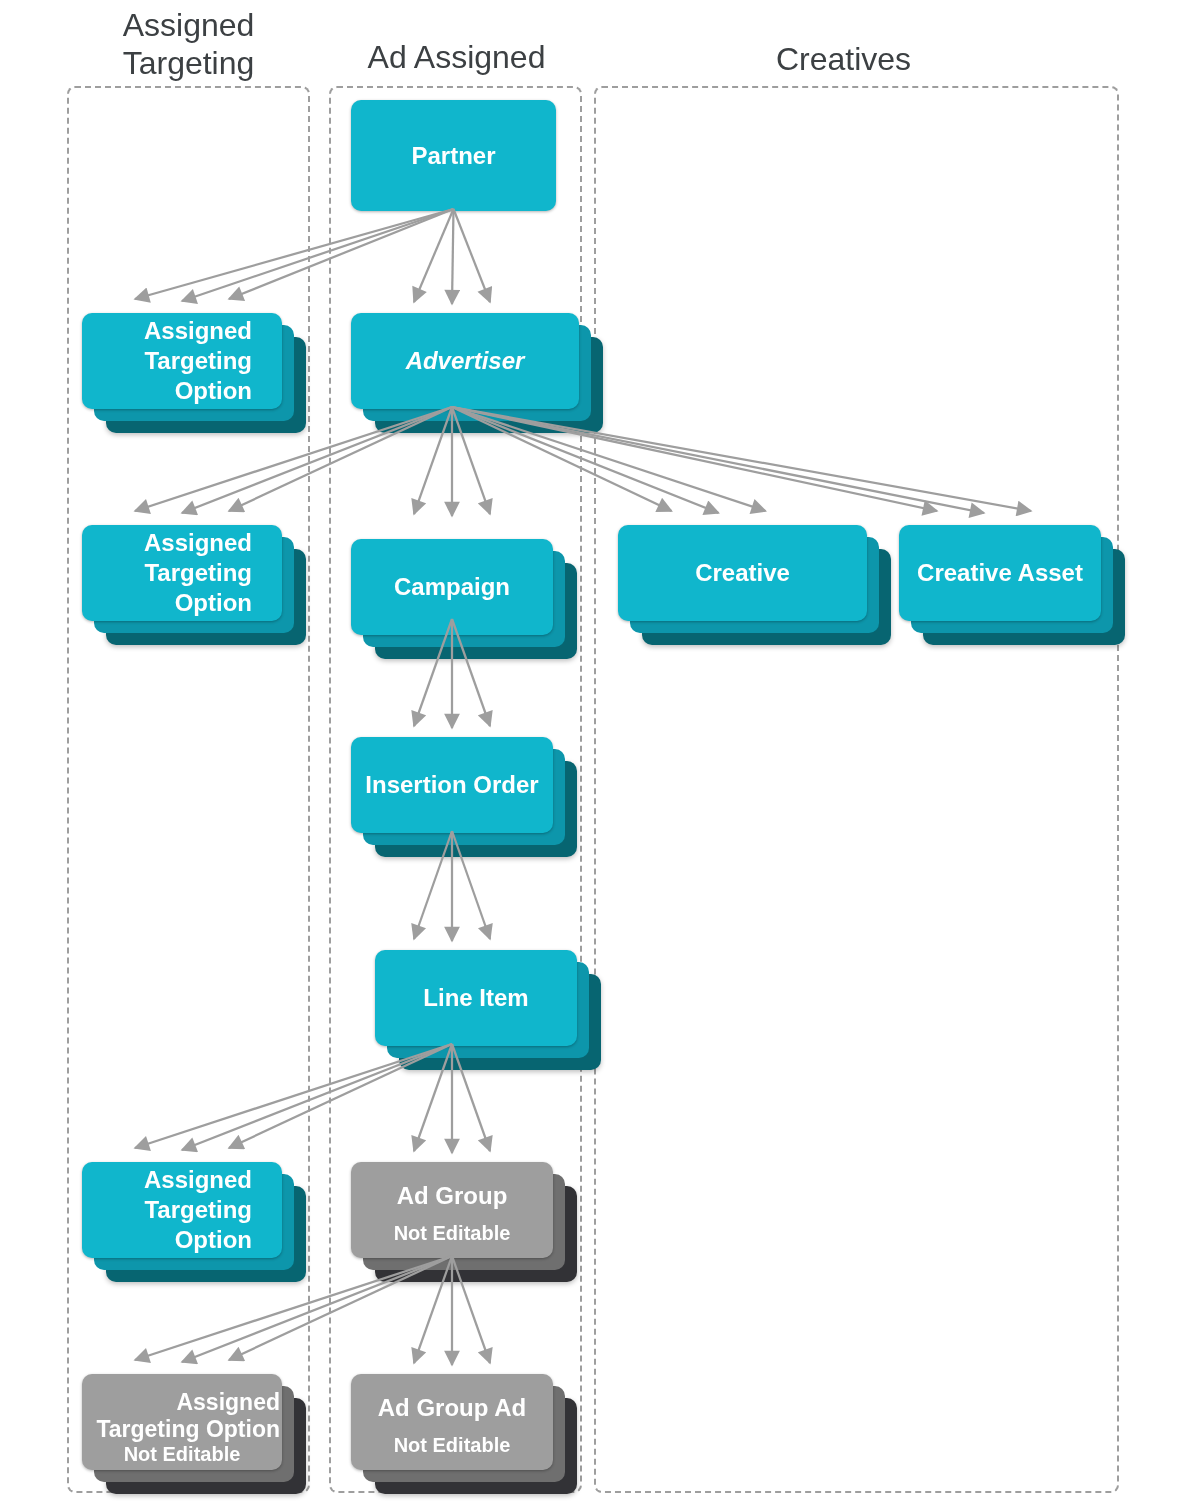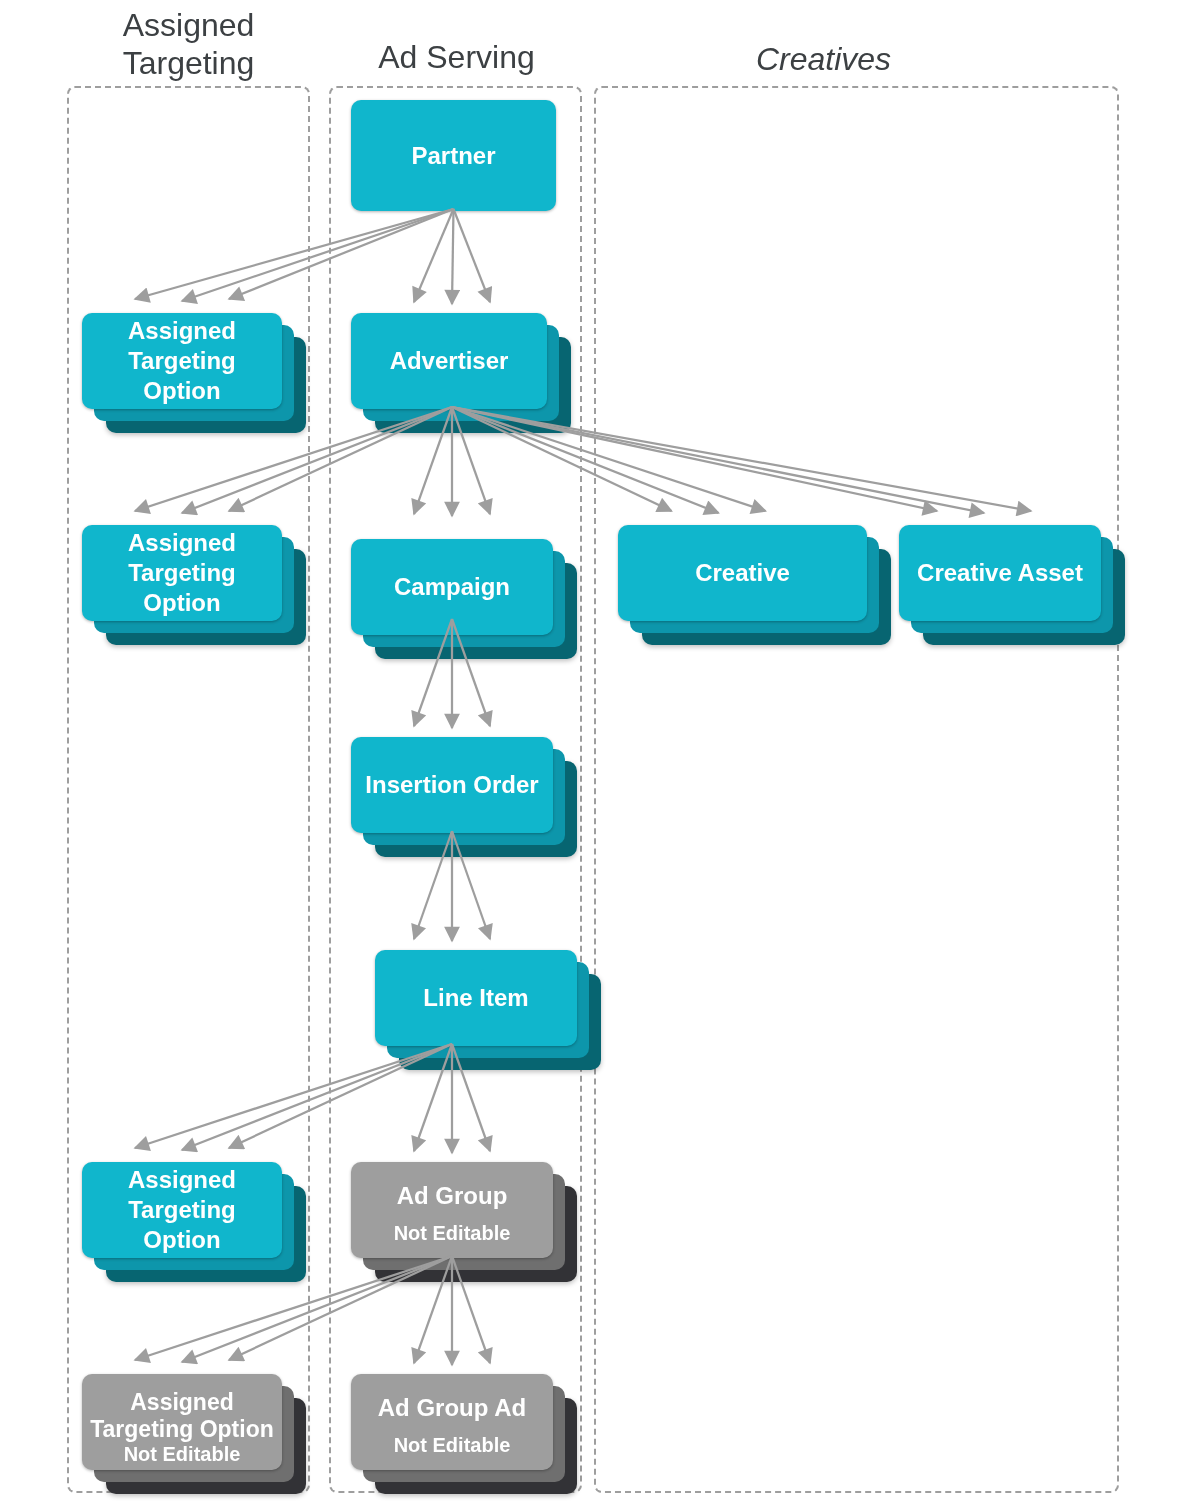--- a/index.html
+++ b/index.html
@@ -10,47 +10,47 @@
   .column{position:absolute;border:2px dashed #9e9e9e;border-radius:8px;}
   .col-left{left:67px;top:86px;width:239px;height:1403px;}
   .col-mid{left:329px;top:86px;width:249px;height:1403px;}
   .col-right{left:594px;top:86px;width:521px;height:1403px;}
 
   
   .col-header{position:absolute;color:#3c4043;font-size:32px;line-height:38px;
               text-align:center;font-weight:400;}
   .hdr-left{left:67px;top:6px;width:243px;}
   .hdr-mid{left:331px;top:38px;width:251px;}
-  .hdr-right{left:562px;top:40px;width:523px;font-style:italic;}
+  .hdr-right{left:582px;top:40px;width:523px;}
 
   
   .node{position:absolute;}
   .layer{position:absolute;inset:0;border-radius:10px;}
   .l3{transform:translate(24px,24px);box-shadow:0 2px 5px rgba(0,0,0,.25);}
   .l2{transform:translate(12px,12px);}
   .front{position:absolute;inset:0;border-radius:10px;display:flex;flex-direction:column;
          align-items:center;justify-content:center;box-shadow:0 1px 3px rgba(0,0,0,.3);}
   .cyan .front{background:#10b6cc;}
   .cyan .l2{background:#0d96ab;}
   .cyan .l3{background:#076571;}
   .gray .front{background:#9e9e9e;}
   .gray .l2{background:#6f6f6f;}
   .gray .l3{background:#323236;}
 
-  .label{color:#ffffff;font-weight:bold;font-size:24px;line-height:30px;text-align:center;}
+  .label{color:#ffffff;font-weight:bold;font-size:24px;line-height:30px;text-align:right;}
   .sublabel{color:#ffffff;font-weight:bold;font-size:20px;text-align:center;margin-top:auto;}
   .has-sub .front{justify-content:flex-start;padding:15px 0 13px 0;box-sizing:border-box;}
   .has-sub .label{margin-top:4px;}
   .narrow-label .label{width:140px;}      
   .ato-gray .label{width:196px;font-size:23px;line-height:27px;margin-top:0;}
 
   
   .pos-partner{left:351px;top:100px;width:205px;height:111px;}
   .pos-ato-partner{left:82px;top:313px;width:200px;height:96px;}
-  .pos-advertiser{left:351px;top:313px;width:196px;height:96px;}
+  .pos-advertiser{left:351px;top:313px;width:228px;height:96px;font-style:italic;}
   .pos-ato-advertiser{left:82px;top:525px;width:200px;height:96px;}
   .pos-campaign{left:351px;top:525px;width:202px;height:96px;margin-top:14px;}
   .pos-creative{left:618px;top:525px;width:201px;height:96px;padding-left:48px;}
   .pos-creative-asset{left:883px;top:525px;width:202px;height:96px;margin-left:16px;}
   .pos-insertion-order{left:351px;top:737px;width:202px;height:96px;}
   .pos-line-item{left:351px;top:950px;width:202px;height:96px;margin-left:24px;}
   .pos-ato-line-item{left:82px;top:1162px;width:200px;height:96px;}
   .pos-ad-group{left:351px;top:1162px;width:202px;height:96px;}
   .pos-ato-ad-group{left:82px;top:1374px;width:200px;height:96px;}
   .pos-ad-group-ad{left:351px;top:1374px;width:202px;height:96px;}
@@ -58,21 +58,21 @@
   
   #edges{position:absolute;left:0;top:0;pointer-events:none;}
   #edges line{stroke:#9e9e9e;stroke-width:2.25;}
 </style>
 </head>
 <body>
 
 <div id="stage">
 
   <div class="col-header hdr-left">Assigned Targeting</div>
-  <div class="col-header hdr-mid">Ad Serving</div>
+  <div class="col-header hdr-mid">Ad Assigned</div>
   <div class="col-header hdr-right">Creatives</div>
 
   <div class="column col-left"></div>
   <div class="column col-mid"></div>
   <div class="column col-right"></div>
 
   <div class="node cyan pos-partner">
     <div class="front">
       <div class="label">Partner</div>
     </div>

